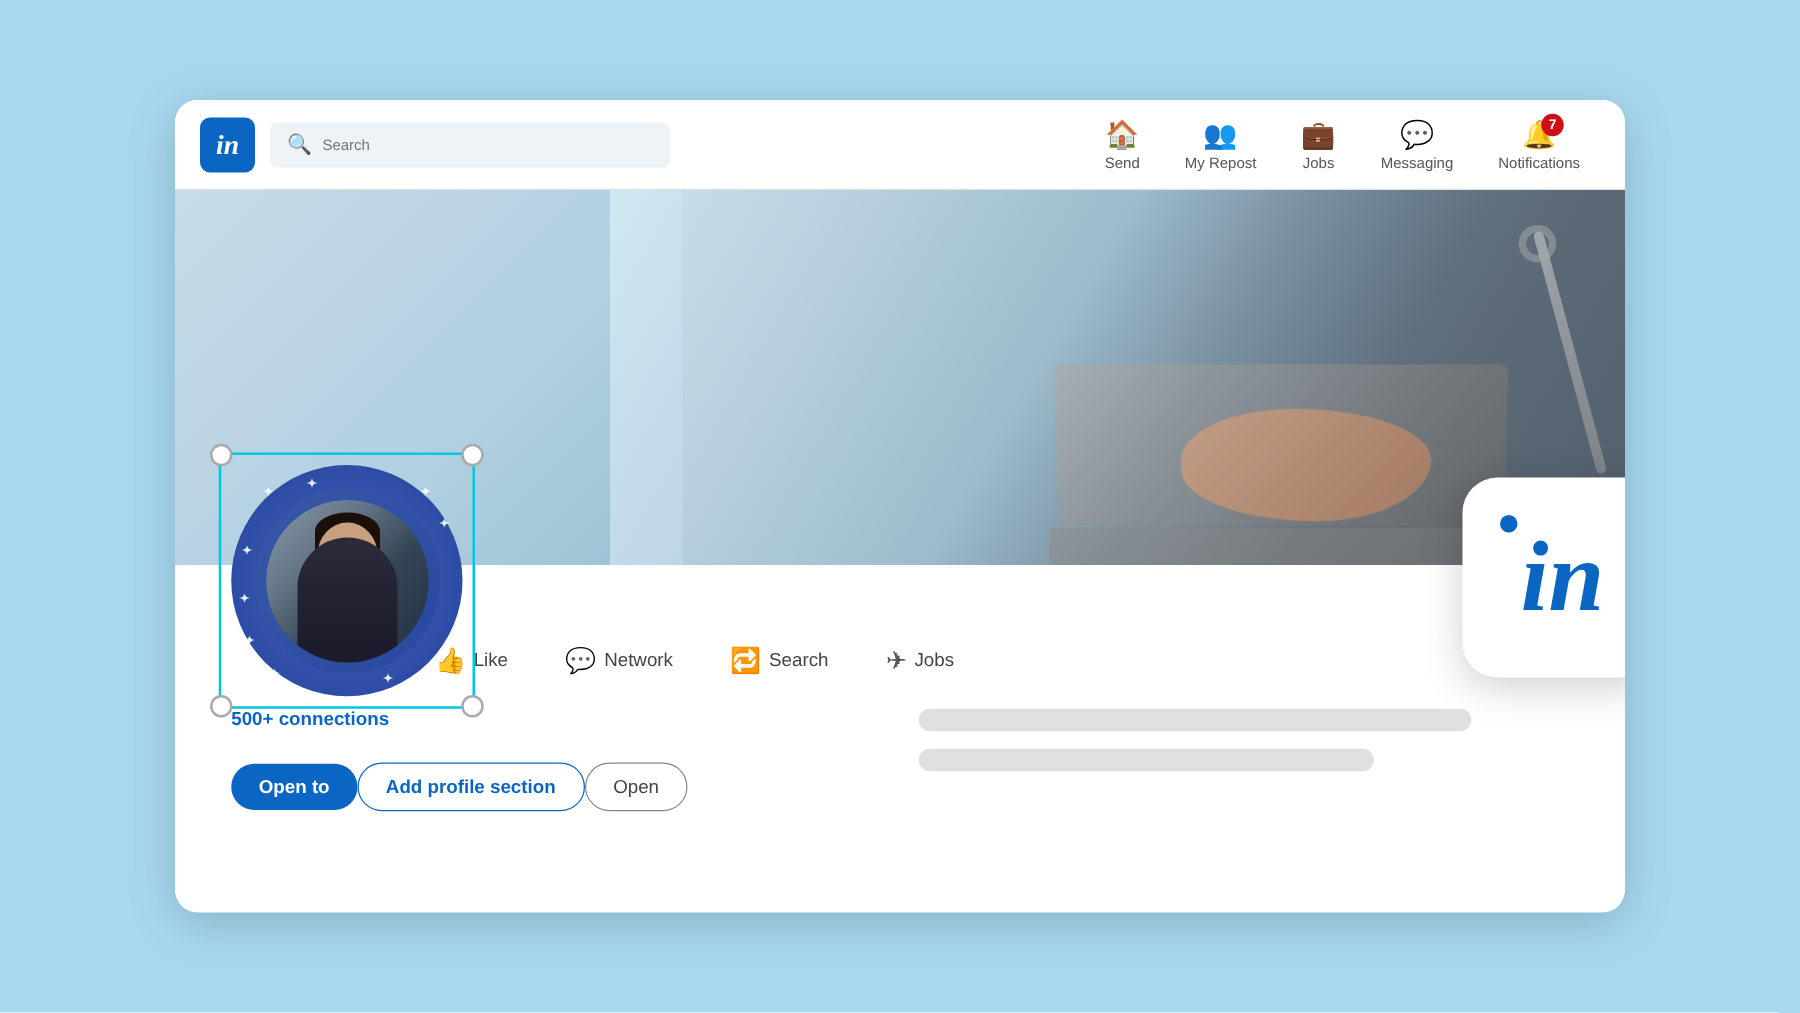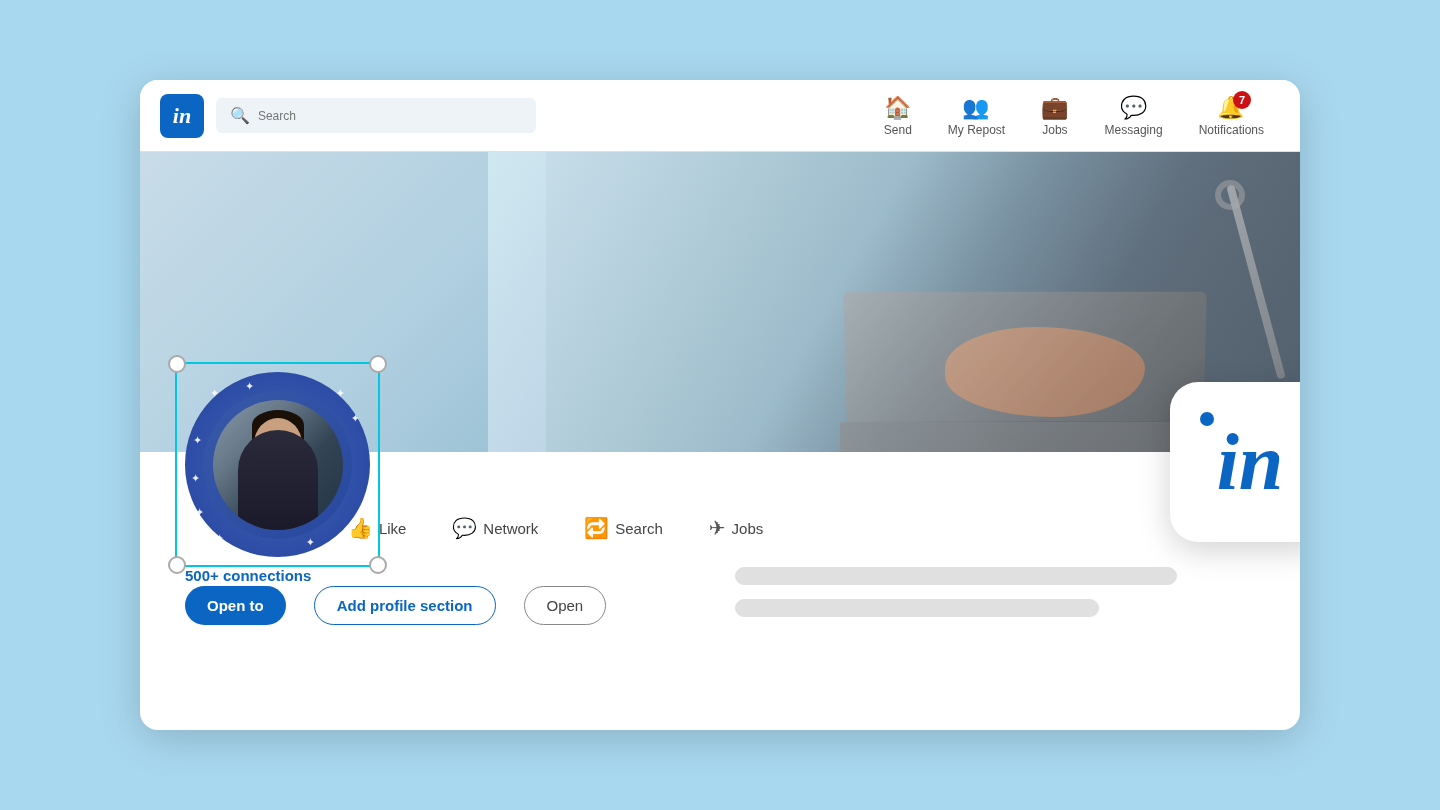--- a/index.html
+++ b/index.html
@@ -240,25 +240,26 @@
     .bottom-section {
       position: absolute;
       top: 415px;
       left: 45px;
       right: 45px;
     }
     .connections-text {
       color: #0a66c2;
       font-size: 15px;
       font-weight: 600;
-      margin-bottom: 2px;
+      margin-bottom: 26px;
     }
     .profile-actions {
       display: flex;
-      gap: 28px;
+      gap: 0;
+      align-items: center;
     }
     .btn-open-to {
       background: #0a66c2;
       color: #fff;
       border: none;
       border-radius: 24px;
       padding: 10px 22px;
       font-size: 15px;
       font-weight: 600;
       cursor: pointer;

